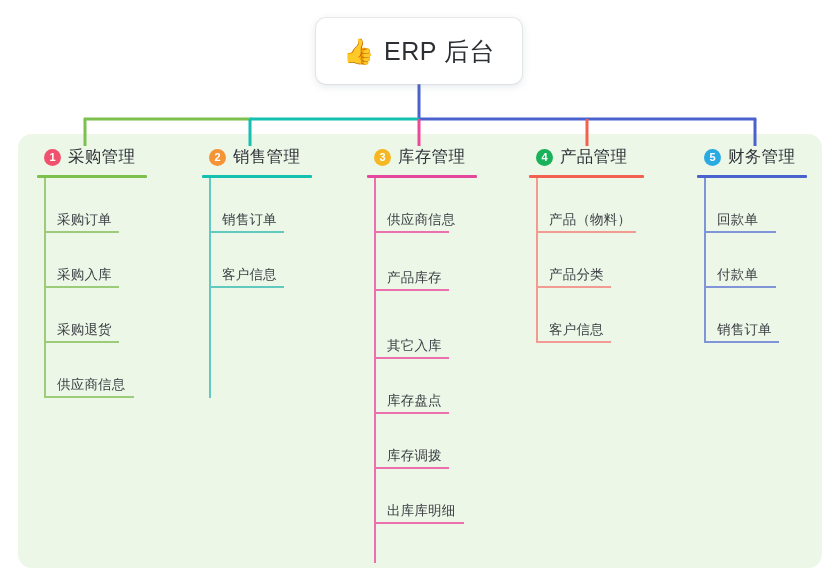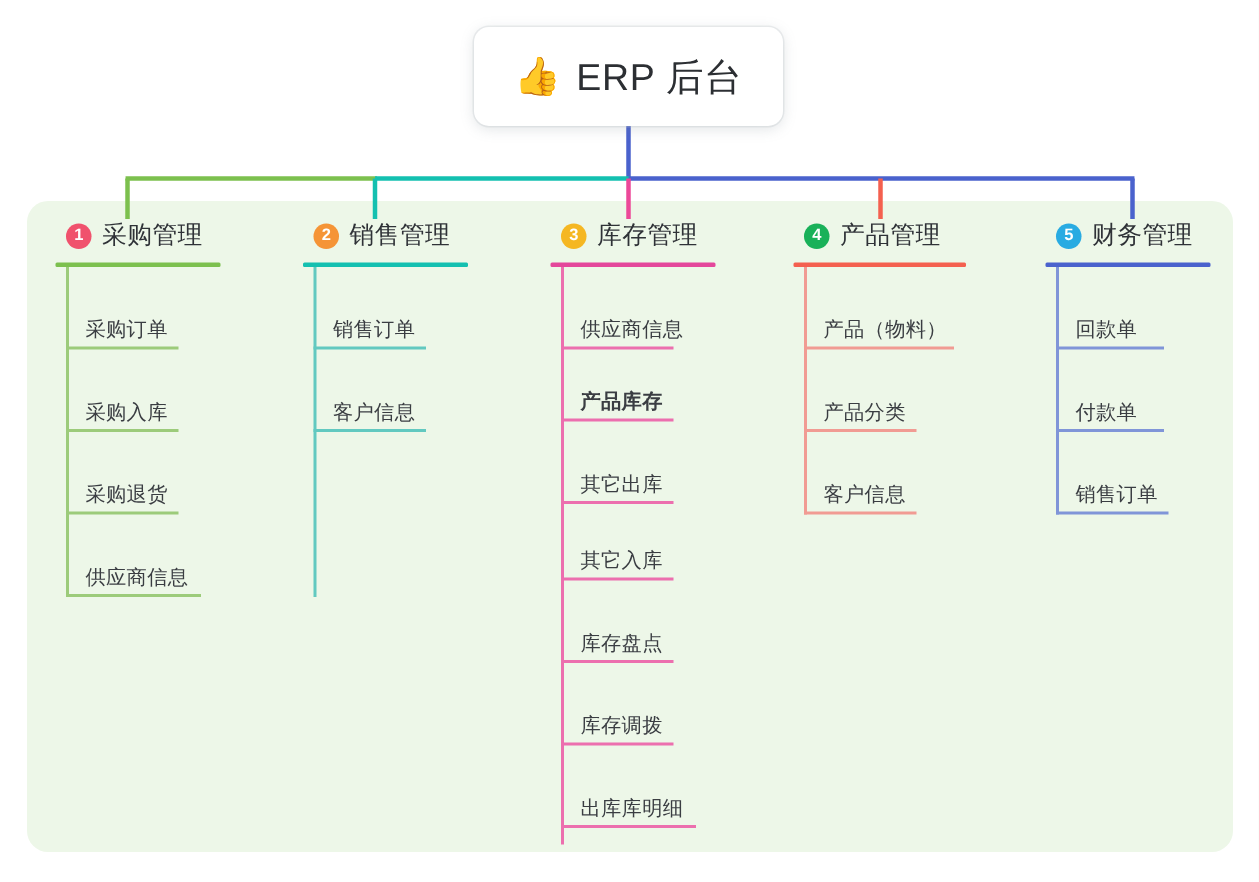--- a/index.html
+++ b/index.html
@@ -214,29 +214,25 @@
           <span class="badge" style="background: rgb(245, 183, 34);">3</span>
           <span class="col-title">库存管理</span>
         </div>
         <div class="head-rule" style="background: rgb(228, 71, 155); width: 110px;"></div>
         <div class="leaves" style="height: 385px;">
           <div class="spine" style="background: rgb(236, 111, 174); height: 385px;"></div>
           <div class="leaf" style="height: 55px;">
             <span class="leaf-label">供应商信息</span>
             <div class="leaf-rule" style="background: rgb(236, 111, 174); width: 75px;"></div>
           </div>
-          <div class="leaf" style="height: 48px; font-weight: bold;">
+          <div class="leaf" style="height: 58px;">
             <span class="leaf-label">产品库存</span>
             <div class="leaf-rule" style="background: rgb(236, 111, 174); width: 75px;"></div>
           </div>
-          <div class="leaf" style="height: 55px;">
-            <span class="leaf-label">其它出库</span>
-            <div class="leaf-rule" style="background: rgb(236, 111, 174); width: 75px;"></div>
-          </div>
-          <div class="leaf" style="height: 51px; text-align: center;">
+          <div class="leaf" style="height: 68px; text-align: center;">
             <span class="leaf-label">其它入库</span>
             <div class="leaf-rule" style="background: rgb(236, 111, 174); width: 75px;"></div>
           </div>
           <div class="leaf" style="height: 55px;">
             <span class="leaf-label">库存盘点</span>
             <div class="leaf-rule" style="background: rgb(236, 111, 174); width: 75px;"></div>
           </div>
           <div class="leaf" style="height: 55px;">
             <span class="leaf-label">库存调拨</span>
             <div class="leaf-rule" style="background: rgb(236, 111, 174); width: 75px;"></div>

